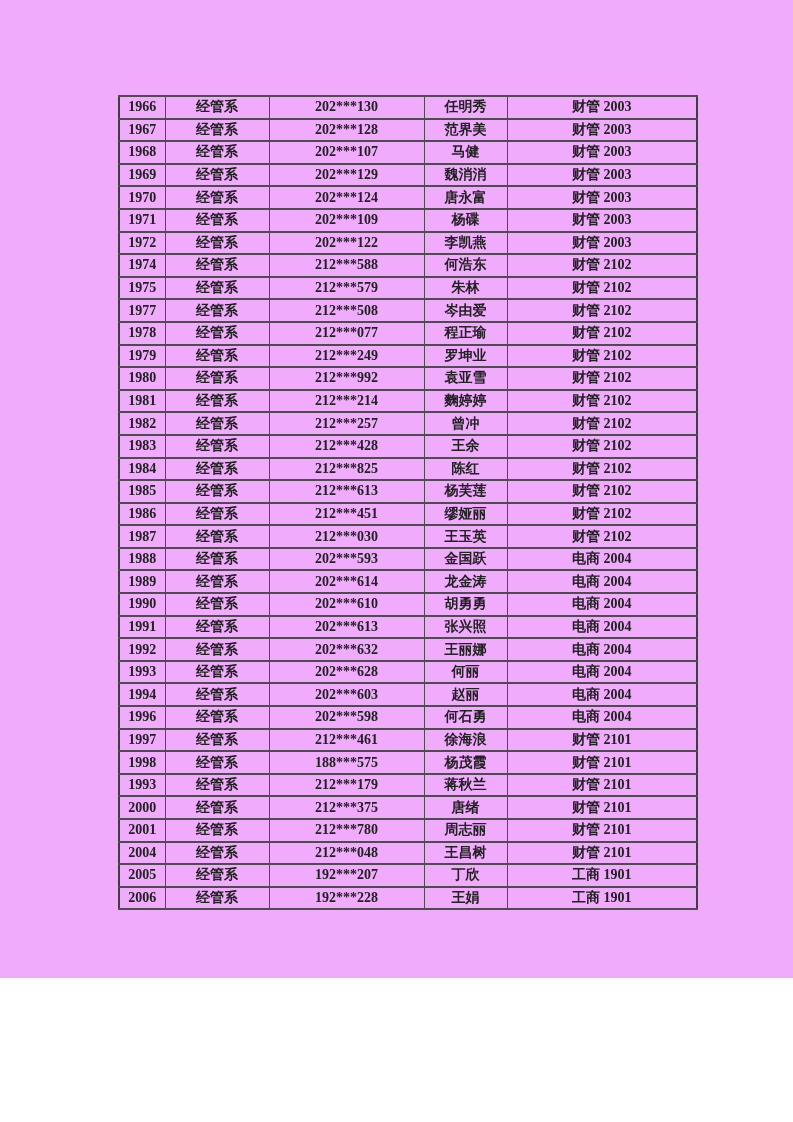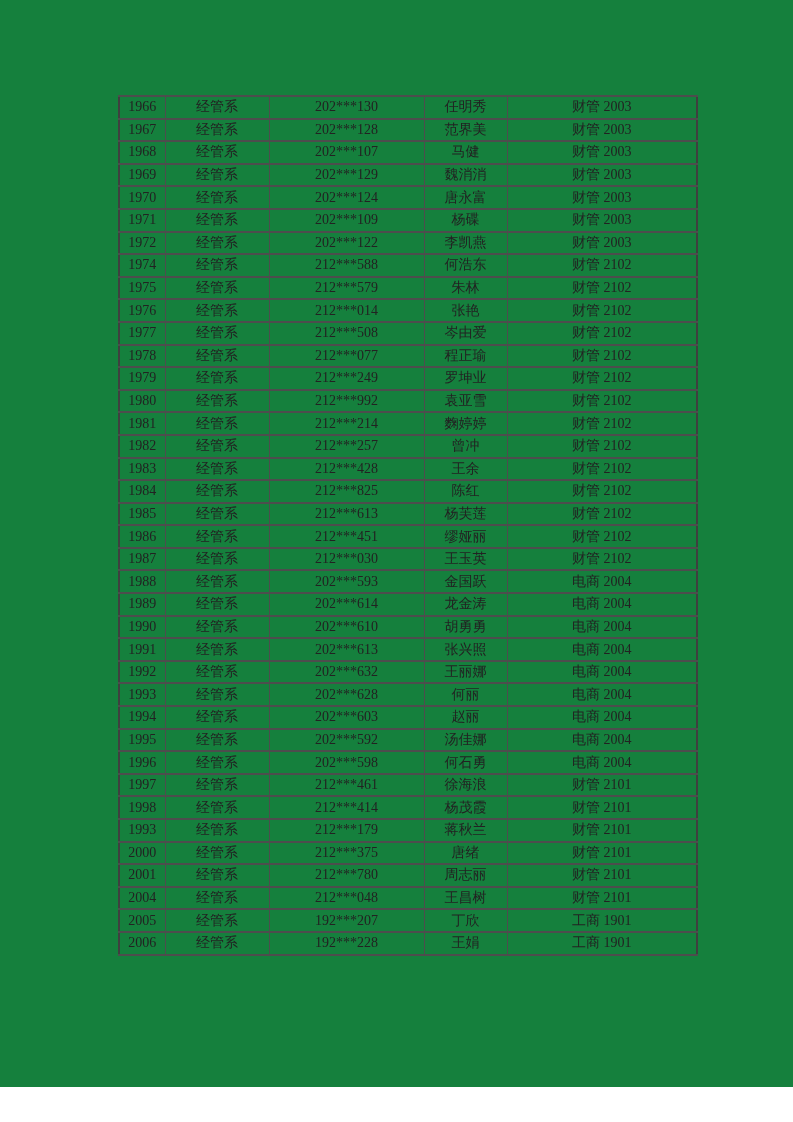--- a/index.html
+++ b/index.html
@@ -3,24 +3,25 @@
 <meta charset="utf-8">
 <style>
   html, body {
     margin: 0;
     padding: 0;
     background: #ffffff;
   }
   .page {
     position: relative;
     width: 793px;
-    height: 1087px;
-    background: #15803d;
+    height: 978px;
+    background: #f0abfc;
     overflow: hidden;
     font-family: "Liberation Serif", "DejaVu Serif", serif;
+    font-weight: bold;
   }
   table.roster {
     position: absolute;
     left: 118px;
     top: 95px;
     border-collapse: collapse;
     table-layout: fixed;
     width: 578px;
     border: 2px solid #3f3f3f;
   }
@@ -115,27 +116,20 @@
           <td>财管 2102</td>
         </tr>
         <tr>
           <td>1975</td>
           <td>经管系</td>
           <td>212***579</td>
           <td>朱林</td>
           <td>财管 2102</td>
         </tr>
         <tr>
-          <td>1976</td>
-          <td>经管系</td>
-          <td>212***014</td>
-          <td>张艳</td>
-          <td>财管 2102</td>
-        </tr>
-        <tr>
           <td>1977</td>
           <td>经管系</td>
           <td>212***508</td>
           <td>岑由爱</td>
           <td>财管 2102</td>
         </tr>
         <tr>
           <td>1978</td>
           <td>经管系</td>
           <td>212***077</td>
@@ -248,44 +242,37 @@
           <td>电商 2004</td>
         </tr>
         <tr>
           <td>1994</td>
           <td>经管系</td>
           <td>202***603</td>
           <td>赵丽</td>
           <td>电商 2004</td>
         </tr>
         <tr>
-          <td>1995</td>
-          <td>经管系</td>
-          <td>202***592</td>
-          <td>汤佳娜</td>
-          <td>电商 2004</td>
-        </tr>
-        <tr>
           <td>1996</td>
           <td>经管系</td>
           <td>202***598</td>
           <td>何石勇</td>
           <td>电商 2004</td>
         </tr>
         <tr>
           <td>1997</td>
           <td>经管系</td>
           <td>212***461</td>
           <td>徐海浪</td>
           <td>财管 2101</td>
         </tr>
         <tr>
           <td>1998</td>
           <td>经管系</td>
-          <td>212***414</td>
+          <td>188***575</td>
           <td>杨茂霞</td>
           <td>财管 2101</td>
         </tr>
         <tr>
           <td>1993</td>
           <td>经管系</td>
           <td>212***179</td>
           <td>蒋秋兰</td>
           <td>财管 2101</td>
         </tr>

